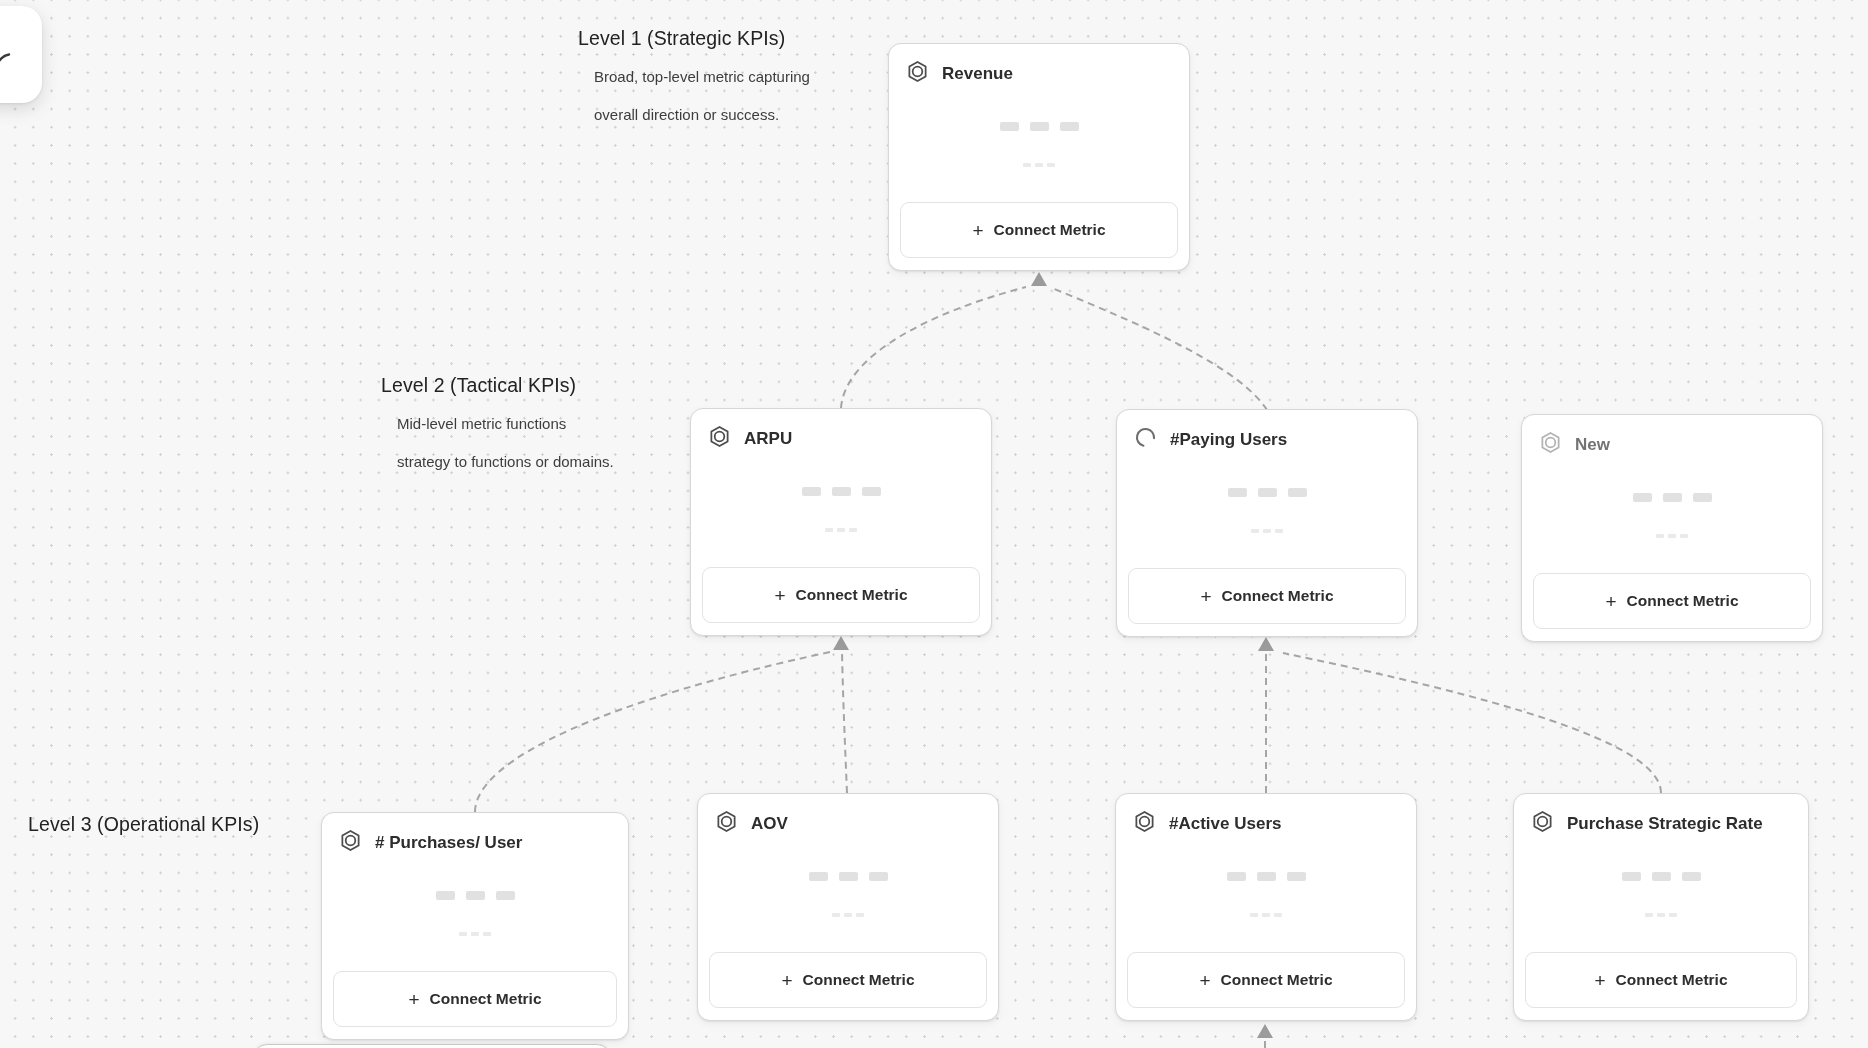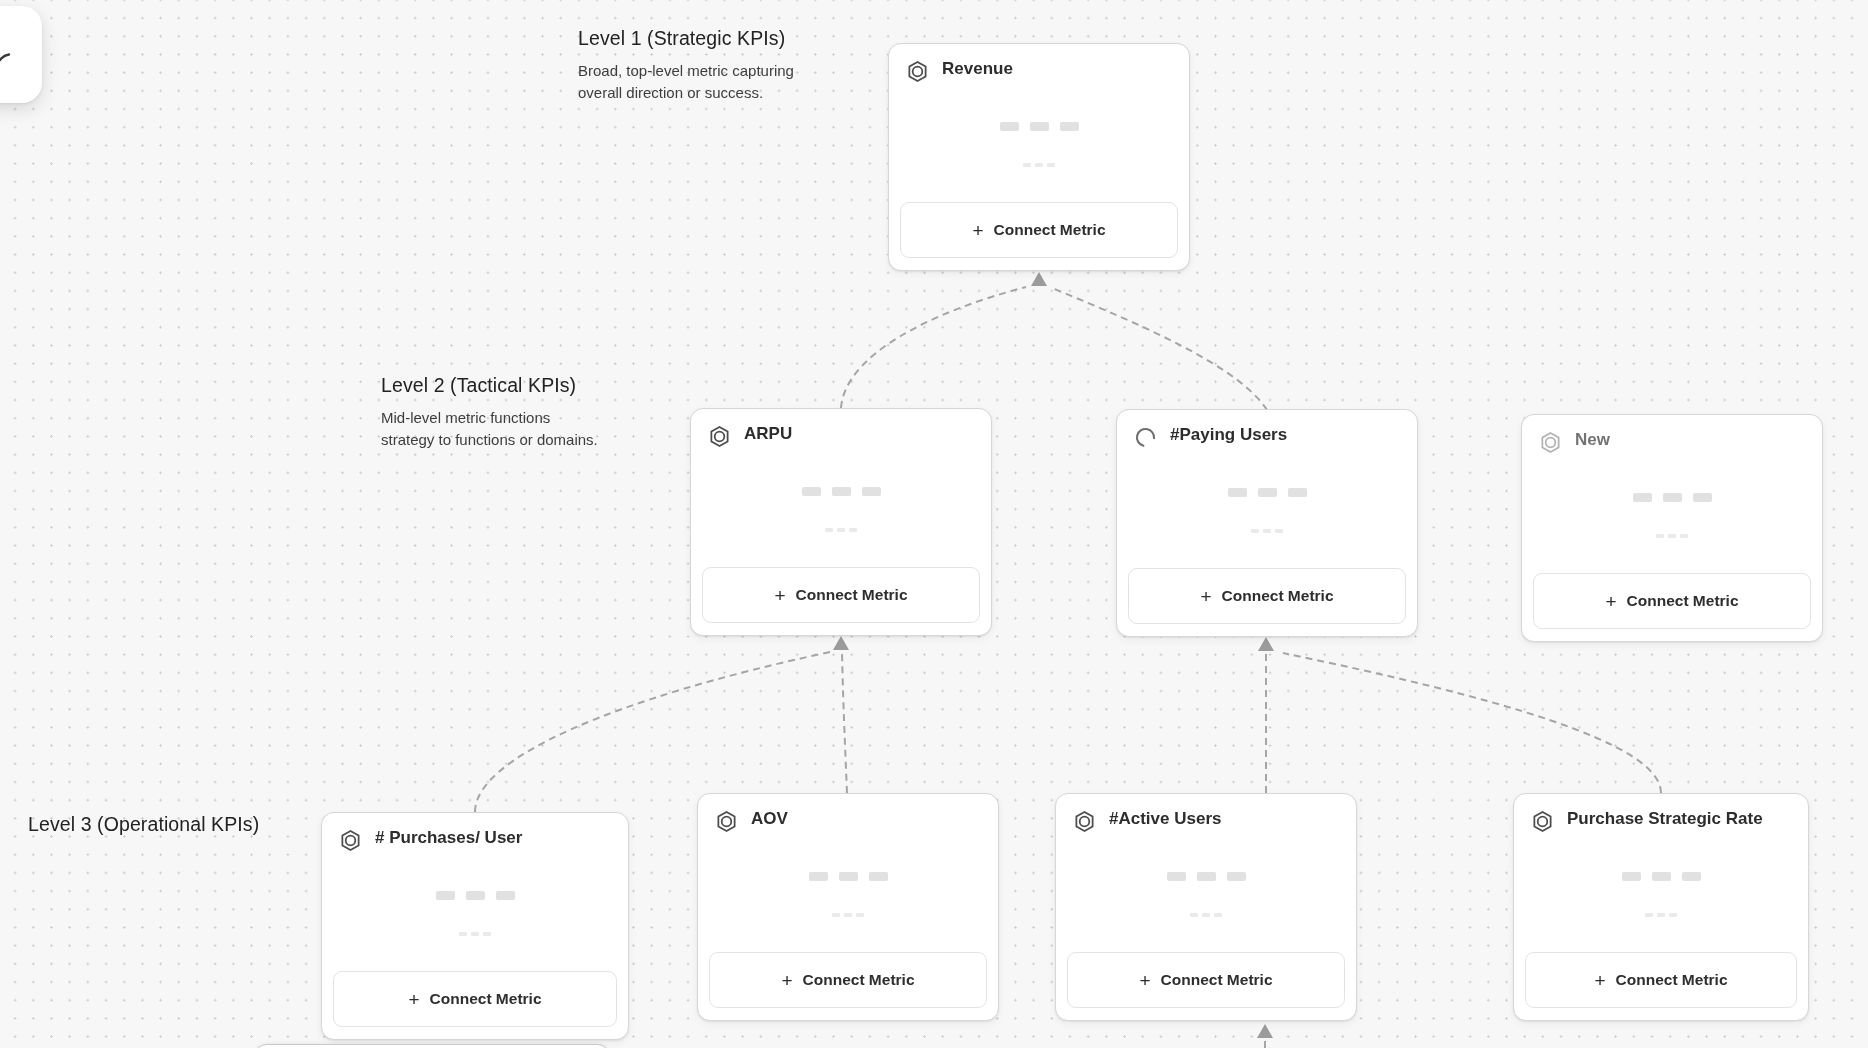--- a/index.html
+++ b/index.html
@@ -6,54 +6,54 @@
   #canvas{
     position:relative;width:1868px;height:1048px;overflow:hidden;
     font-family:"Liberation Sans",sans-serif;color:#2d2d2d;
     background-color:#f7f7f8;
     background-image:radial-gradient(circle,#cfcfcf 1.25px,rgba(0,0,0,0) 1.35px);
     background-size:18.2px 18.2px;background-position:6px 9px;
   }
   
   .level-label{position:absolute;}
   .level-label h2{margin:0;font-size:19.5px;font-weight:400;color:#222;letter-spacing:.1px;}
-  .level-label p{margin:0;font-size:15px;line-height:22px;color:#3d3d3d;}
+  .level-label p{margin:16px;font-size:15px;line-height:22px;color:#3d3d3d;}
   .level-label .desc{margin-top:10px;}
   #lv1{left:578px;top:27px;}
   #lv2{left:381px;top:374px;}
   #lv3{left:28px;top:813px;}
   
   .card{
     position:absolute;width:302px;height:228px;background:#fff;
     border:1px solid #d7d7d7;border-radius:13px;
     box-shadow:0 1px 2px rgba(20,20,20,.07),0 3px 8px rgba(20,20,20,.05);
     box-sizing:border-box;
   }
-  .card-head{position:absolute;left:16px;top:15px;display:flex;align-items:flex-start;gap:12px;}
+  .card-head{position:absolute;left:16px;top:15px;display:flex;align-items:flex-end;gap:12px;}
   .card-head svg{display:block;}
   .card-title{font-size:17px;font-weight:600;color:#2d2d2d;white-space:nowrap;}
   .card.draft .card-title{color:#737373;}
   .skel-blocks{position:absolute;left:0;right:0;top:78px;height:9px;display:flex;justify-content:center;gap:11px;}
   .skel-blocks i{width:19px;height:9px;background:#e1e1e1;border-radius:2px;}
   .skel-dashes{position:absolute;left:0;right:0;top:119px;height:4px;display:flex;justify-content:center;gap:4px;}
   .skel-dashes i{width:8px;height:4px;background:#eaeaea;border-radius:1px;}
   .connect-btn{
     position:absolute;left:11px;right:11px;top:158px;height:56px;
     background:#fff;border:1px solid #e3e3e3;border-radius:9px;cursor:pointer;
     display:flex;align-items:center;justify-content:center;gap:10px;
     font-family:inherit;font-size:15.5px;font-weight:600;color:#2e2e2e;
   }
   .connect-btn .plus{font-size:19px;font-weight:400;color:#2e2e2e;line-height:1;}
   #card-revenue{left:888px;top:43px;}
   #card-arpu{left:690px;top:408px;}
   #card-paying{left:1116px;top:409px;}
   #card-new{left:1521px;top:414px;}
   #card-purchases{left:321px;top:812px;width:308px;}
   #card-aov{left:697px;top:793px;}
-  #card-active{left:1055px;top:793px;}
+  #card-active{left:1115px;top:793px;}
   #card-pcr{left:1513px;top:793px;width:296px;}
   
   #edges{position:absolute;left:0;top:0;width:1868px;height:1048px;pointer-events:none;}
   #edges path{fill:none;stroke:#a5a5a5;stroke-width:2;stroke-dasharray:7 5;}
   #edges polygon{fill:#9b9b9b;}
   
   .widget-fragment{
     position:absolute;left:-58px;top:6px;width:100px;height:97px;background:#fff;
     border-radius:20px;box-shadow:0 6px 18px rgba(0,0,0,.13),0 1px 3px rgba(0,0,0,.08);
   }

